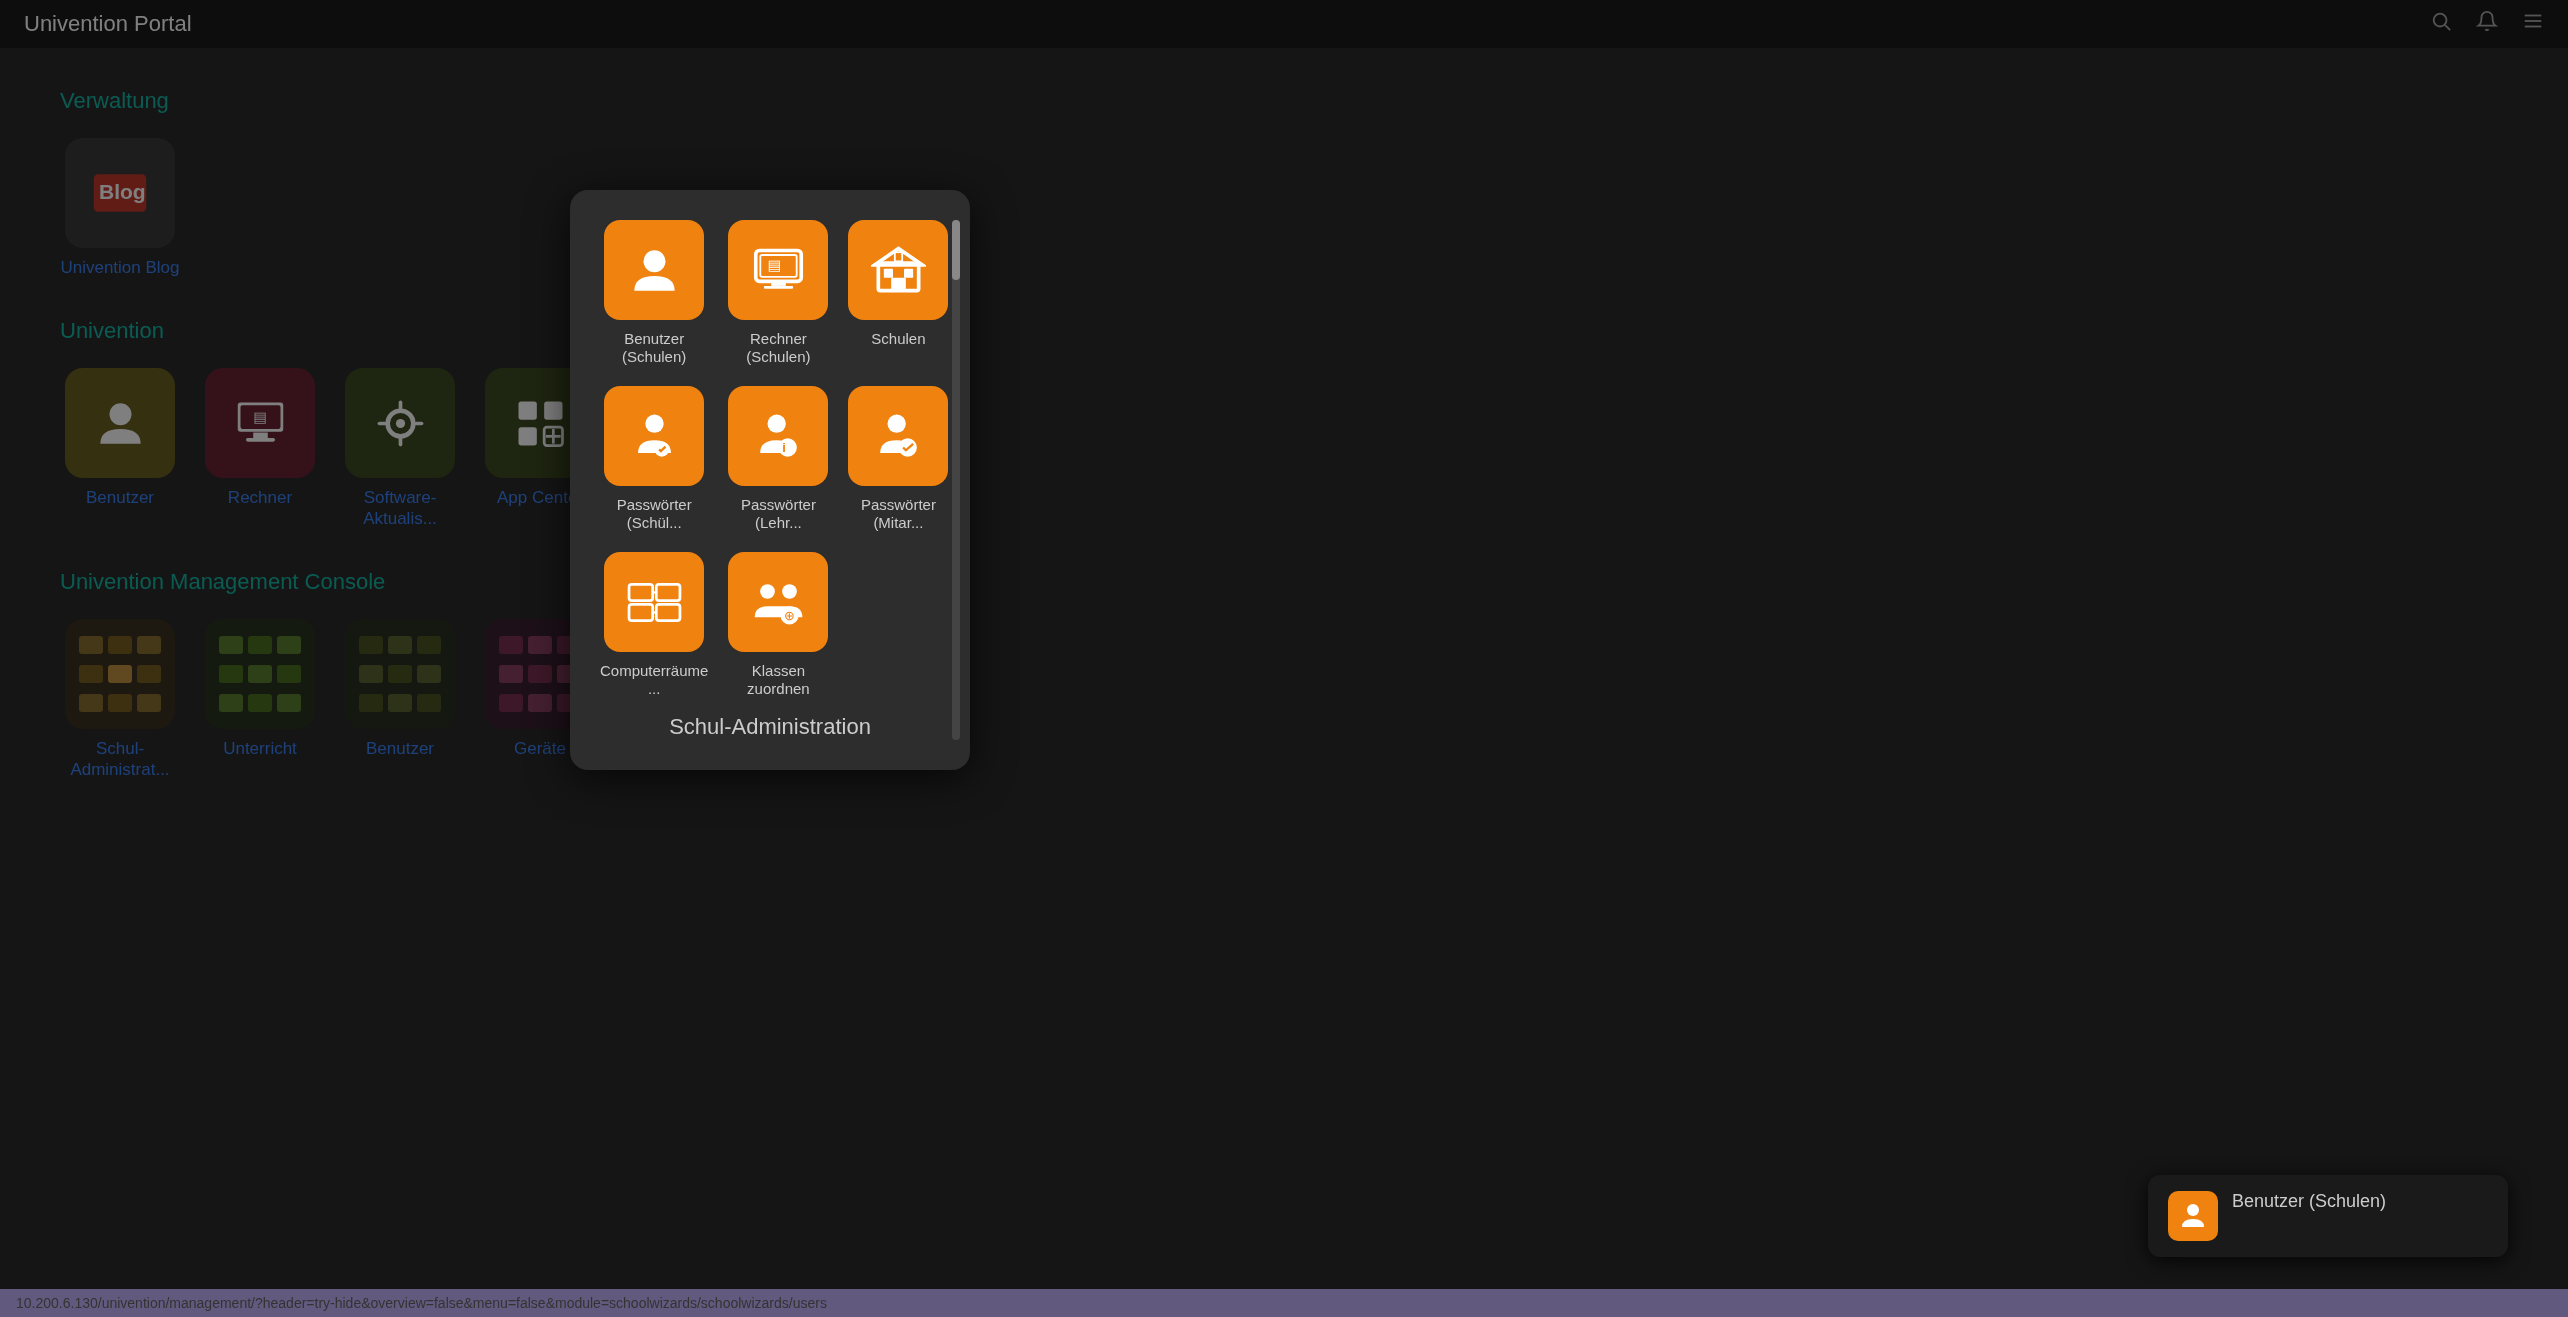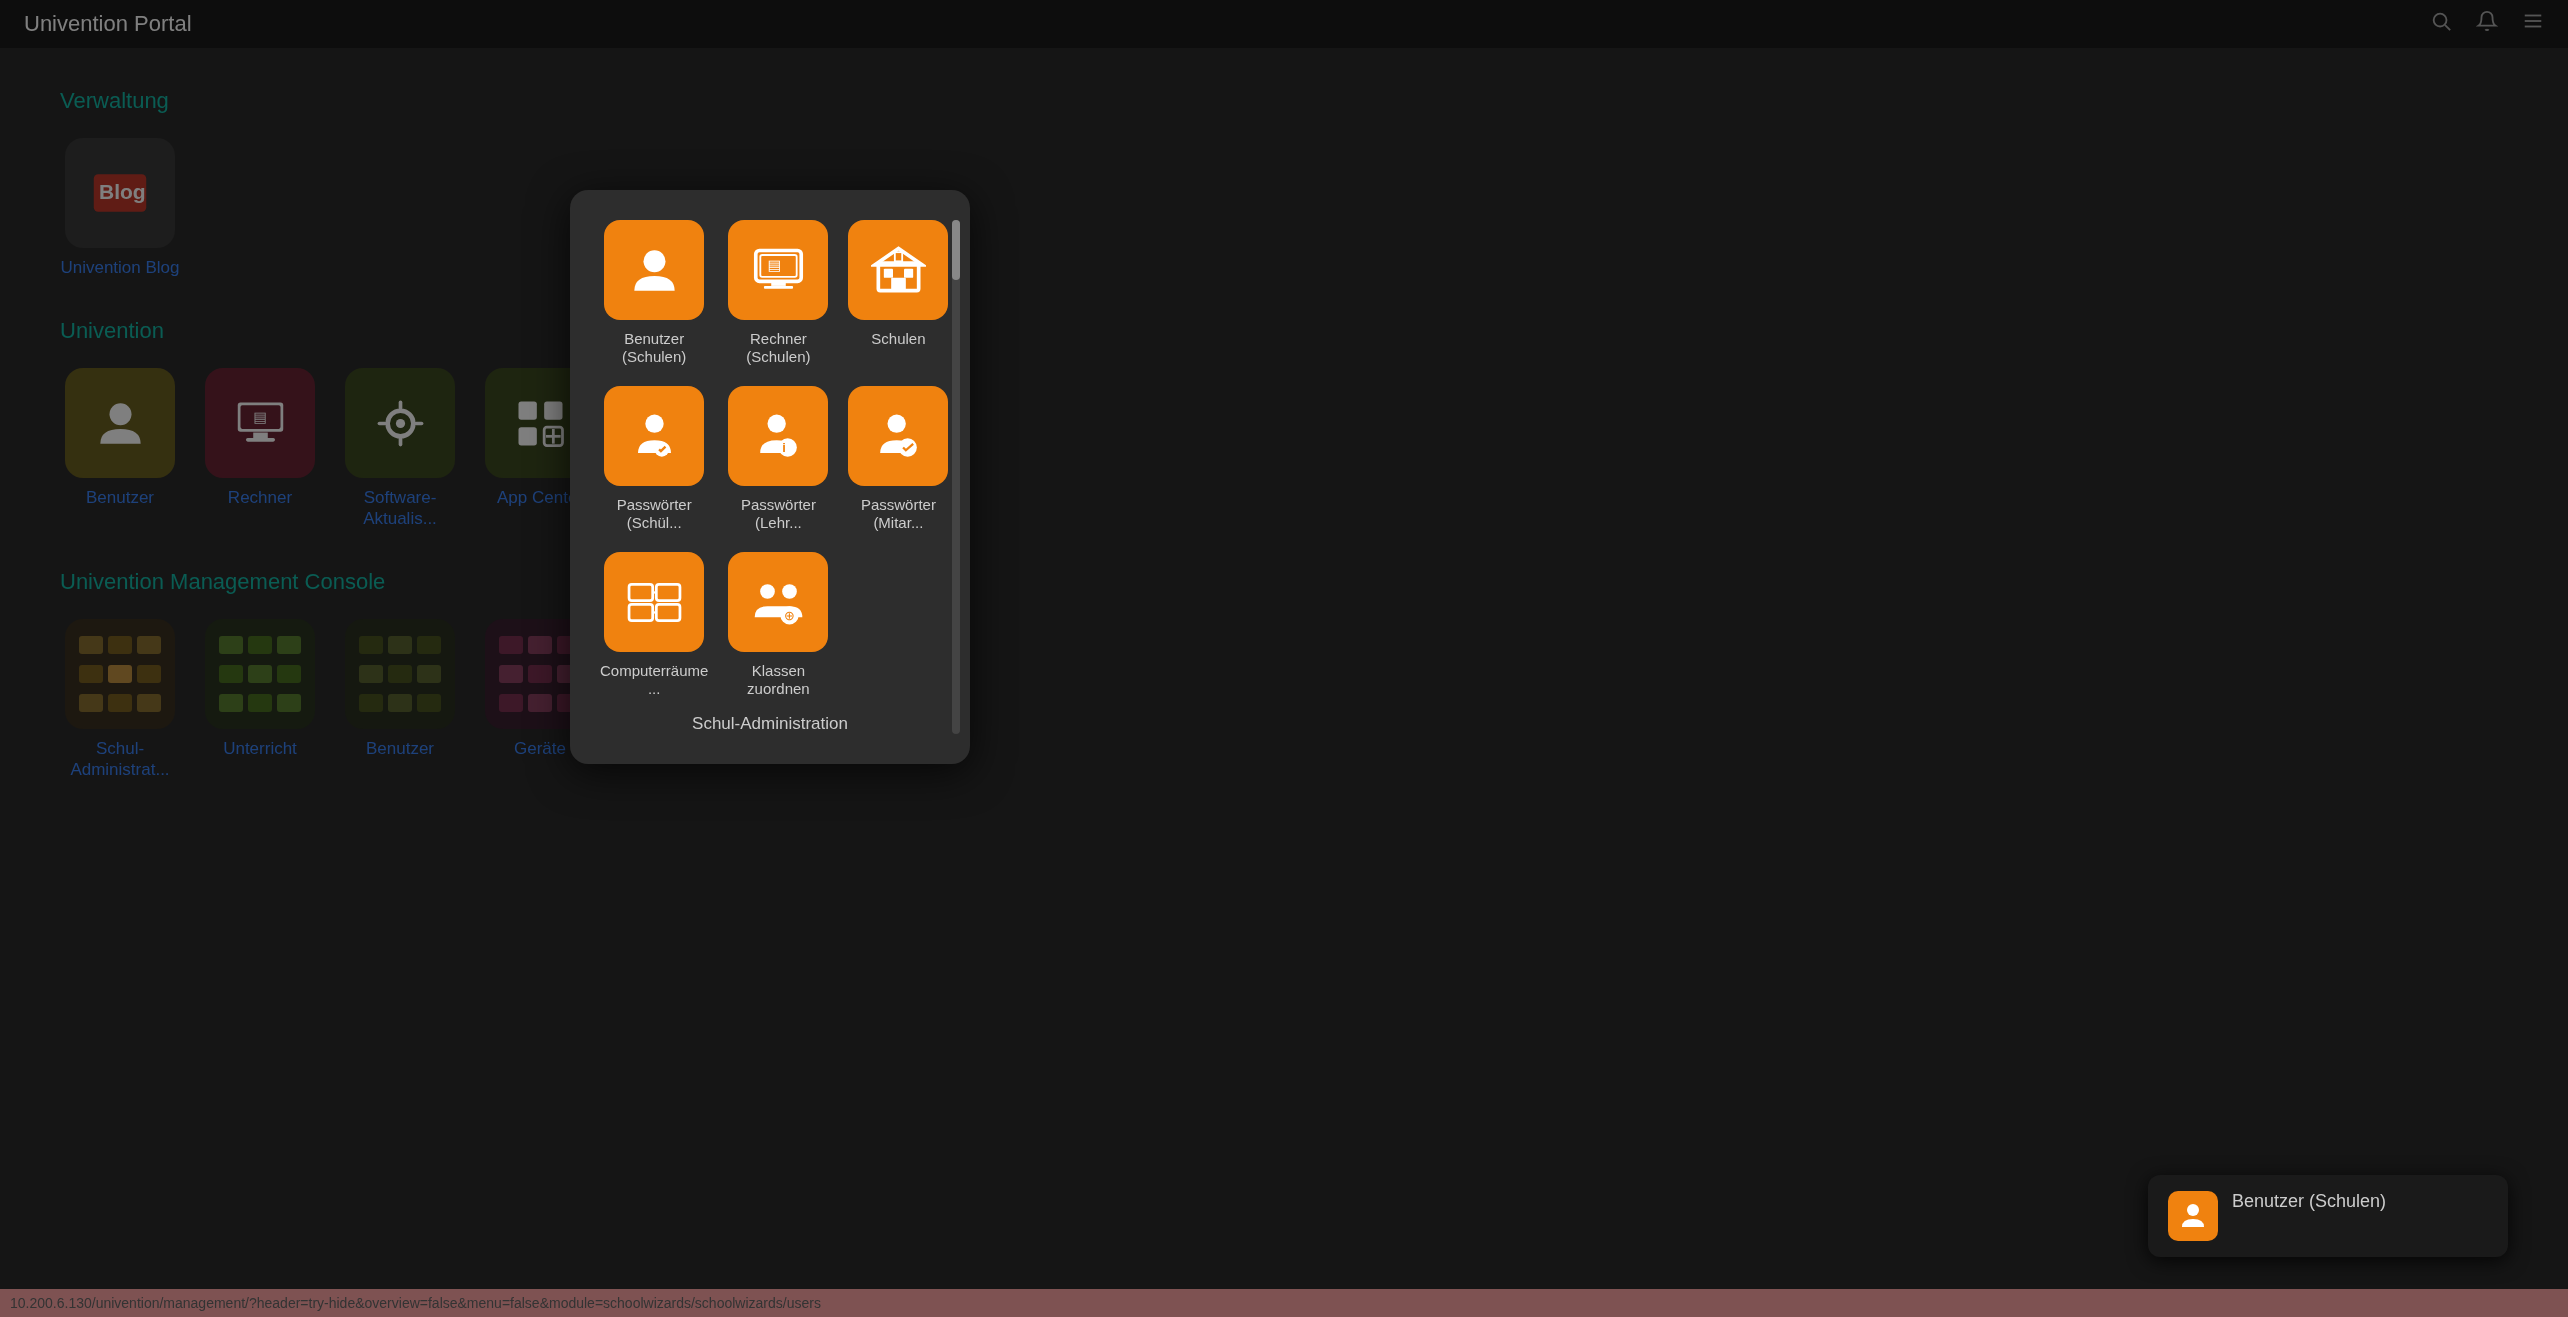--- a/index.html
+++ b/index.html
@@ -156,21 +156,21 @@
     .popup-tile-label {
       color: #ccc;
       font-size: 15px;
       text-align: center;
       line-height: 1.2;
     }
 
     
     .popup-title {
       text-align: center;
-      font-size: 17px;
+      font-size: 22px;
       color: #ccc;
       margin-top: 16px;
     }
 
     
     .tooltip-box {
       position: absolute;
       bottom: 60px;
       right: 60px;
       background: #1a1a1a;
@@ -205,25 +205,25 @@
       color: #888;
       line-height: 1.4;
     }
 
     
     .url-bar {
       position: absolute;
       bottom: 0;
       left: 0;
       right: 0;
-      background: #fca5a5;
+      background: #c4b5fd;
       height: 28px;
       display: flex;
       align-items: center;
-      padding: 0 10px;
+      padding: 0 16px;
     }
     .url-text {
       font-size: 14px;
       color: #666;
     }
 
     
     svg { display: inline-block; }
     .dot {
       border-radius: 3px;

